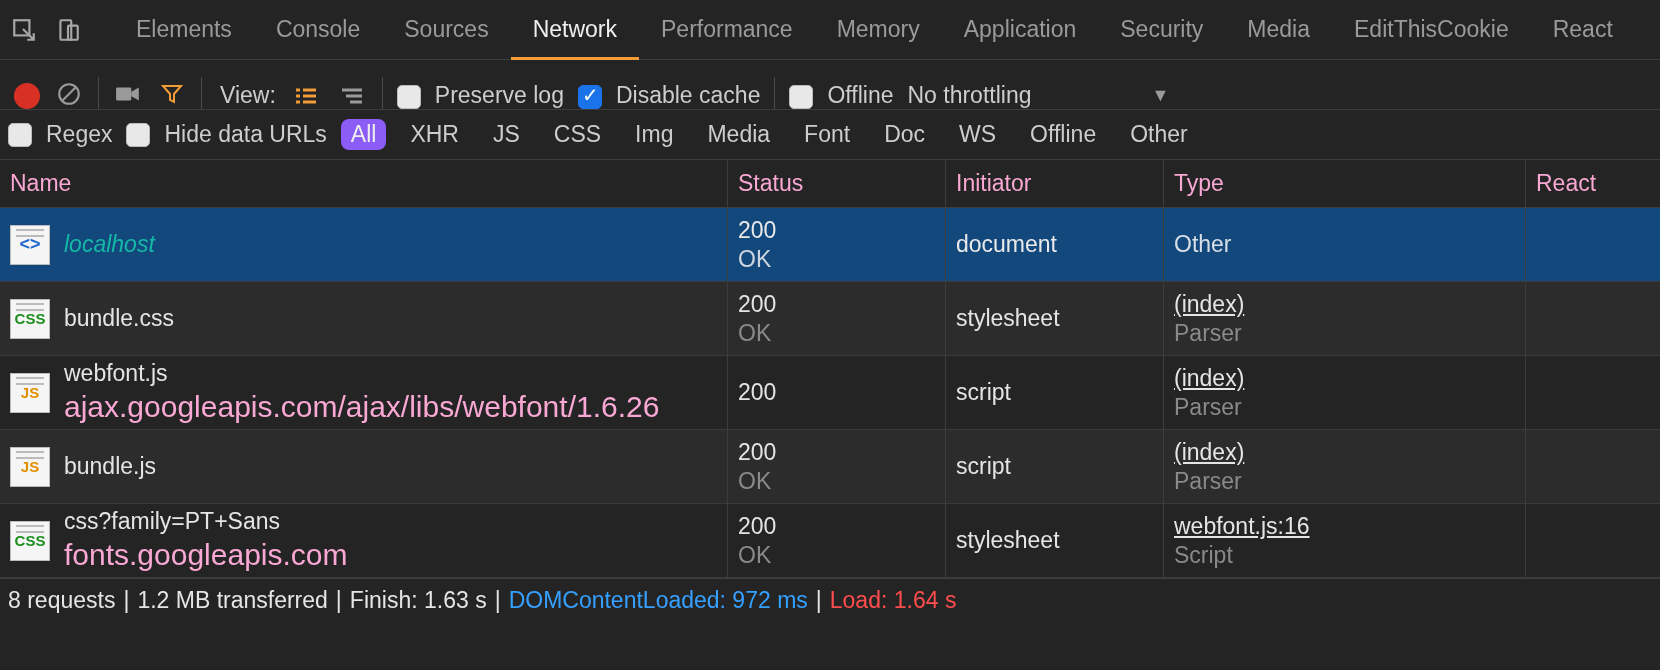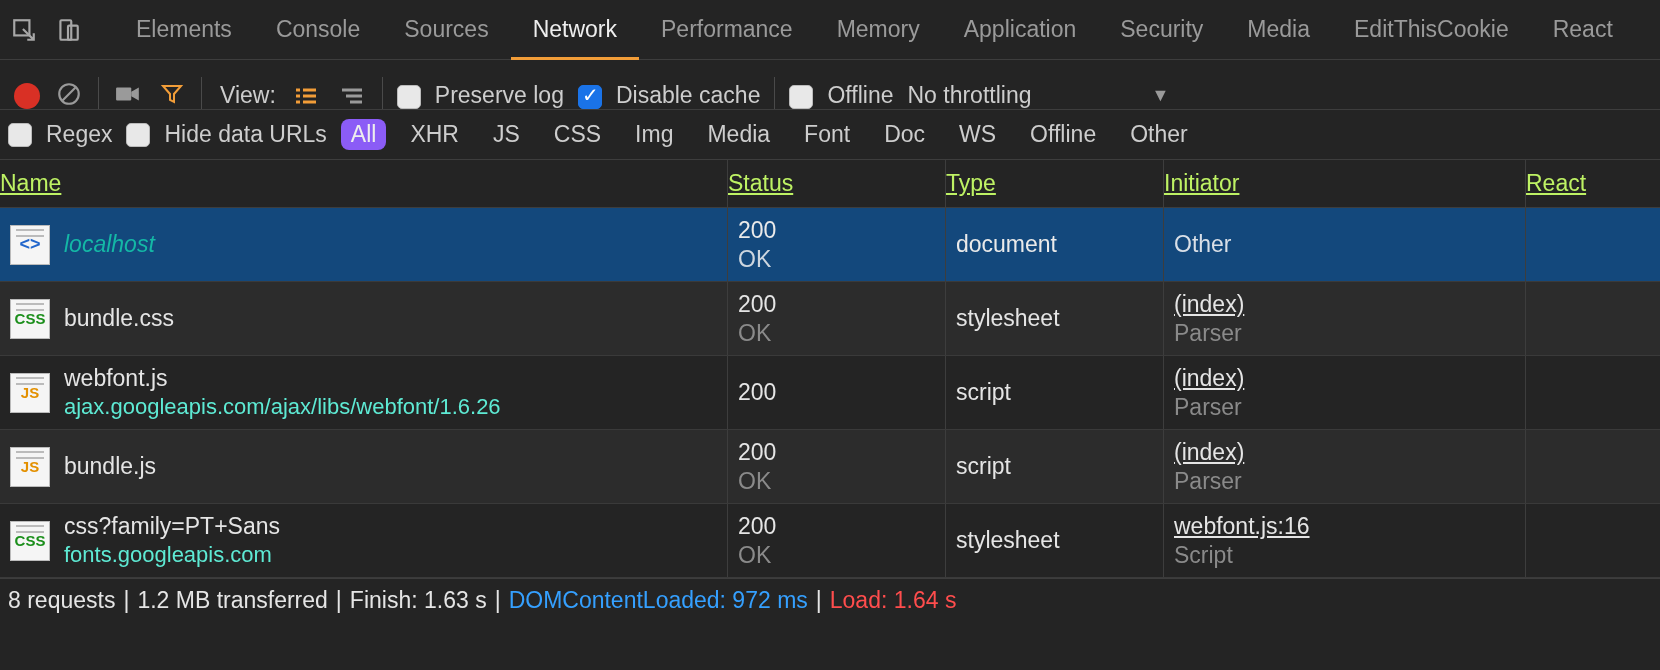--- a/index.html
+++ b/index.html
@@ -119,24 +119,24 @@
     display:grid;
     grid-template-columns: 728px 218px 218px 362px 134px;
   }
   .thead{
     height:48px;
     background:#242424;
     border-bottom:1px solid #3d3d3d;
   }
   .thead .cell{
     display:flex; align-items:center;
-    color:#bef264;
+    padding-left:10px;
+    color:#f9a8d4;
     border-right:1px solid #3d3d3d;
     font-weight:400;
-    text-decoration:underline;
   }
   .thead .cell:last-child{ border-right:none; }
 
   .row{
     height:74px;
     border-bottom:1px solid #3a3a3a;
   }
   .row.even{ background:#242424; }
   .row.odd { background:#2c2c2c; }
   .row.selected{ background:#13487c; color:#eaeaea; }
@@ -166,21 +166,21 @@
   }
   .file-icon.css span{ color:#1c8f1c; }
   .file-icon.js  span{ color:#e39000; }
   .file-icon.doc span{
     color:#2266cc; font-size:18px;
   }
 
   .name-lines{ display:flex; flex-direction:column; line-height:1.25;}
   .name-primary{ color:#e5e5e5; }
   .row.selected .name-primary{ color:#14b8a6;font-style:italic; }
-  .name-secondary{ color:#5eead4; font-size:22px; }
+  .name-secondary{ color:#f9a8d4; font-size:30px; }
 
   .status-lines{ display:flex; flex-direction:column; line-height:1.25;}
   .status-code{ color:#e5e5e5; }
   .status-text{ color:#8a8a8a; }
   .row.selected .status-code{ color:#eaeaea;}
   .row.selected .status-text{ color:#cdd6df;}
 
   .type-text{ color:#e5e5e5; }
   .row.selected .type-text{ color:#eaeaea;}
 
@@ -310,22 +310,22 @@
       <span class="pill">WS</span>
       <span class="pill">Offline</span>
       <span class="pill">Other</span>
     </div>
 </div>
 
 <div class="net-table">
   <div class="thead">
     <div class="cell">Name</div>
     <div class="cell">Status</div>
+    <div class="cell">Initiator</div>
     <div class="cell">Type</div>
-    <div class="cell">Initiator</div>
     <div class="cell">React</div>
   </div>
   <div id="rows">
       <div class="row selected">
         <div class="cell name-cell">
           <div class="file-icon doc">
             <span>&lt;&gt;</span>
           </div>
           <div class="name-lines">
             <span class="name-primary">localhost</span>

